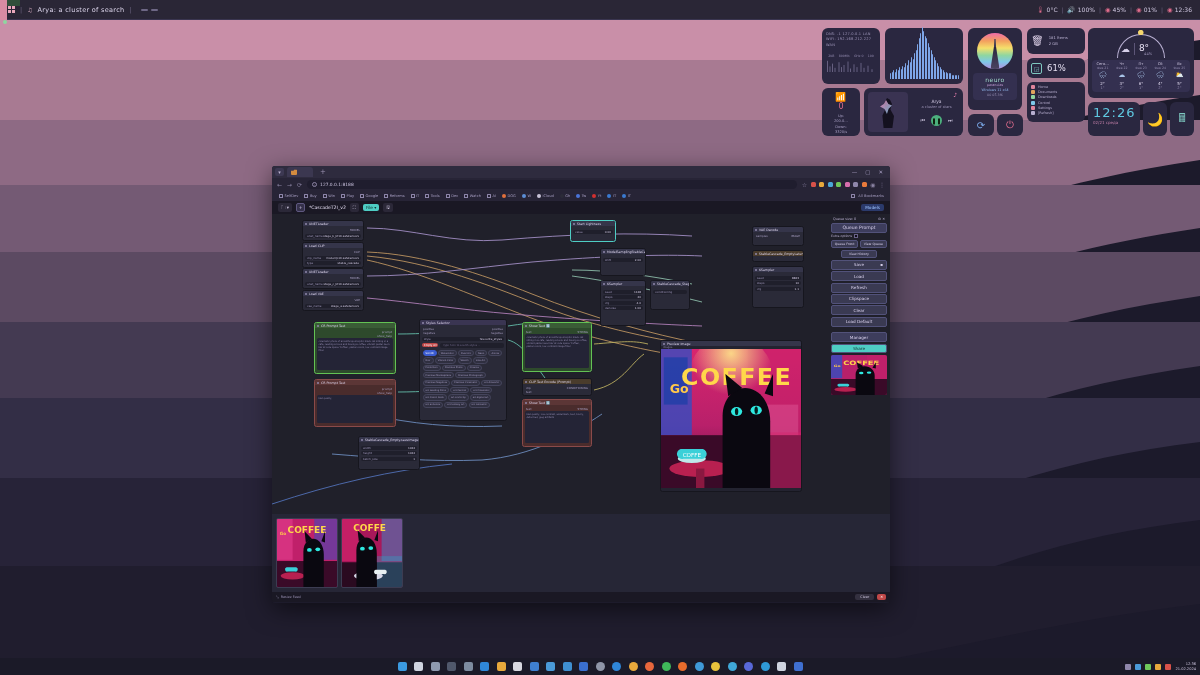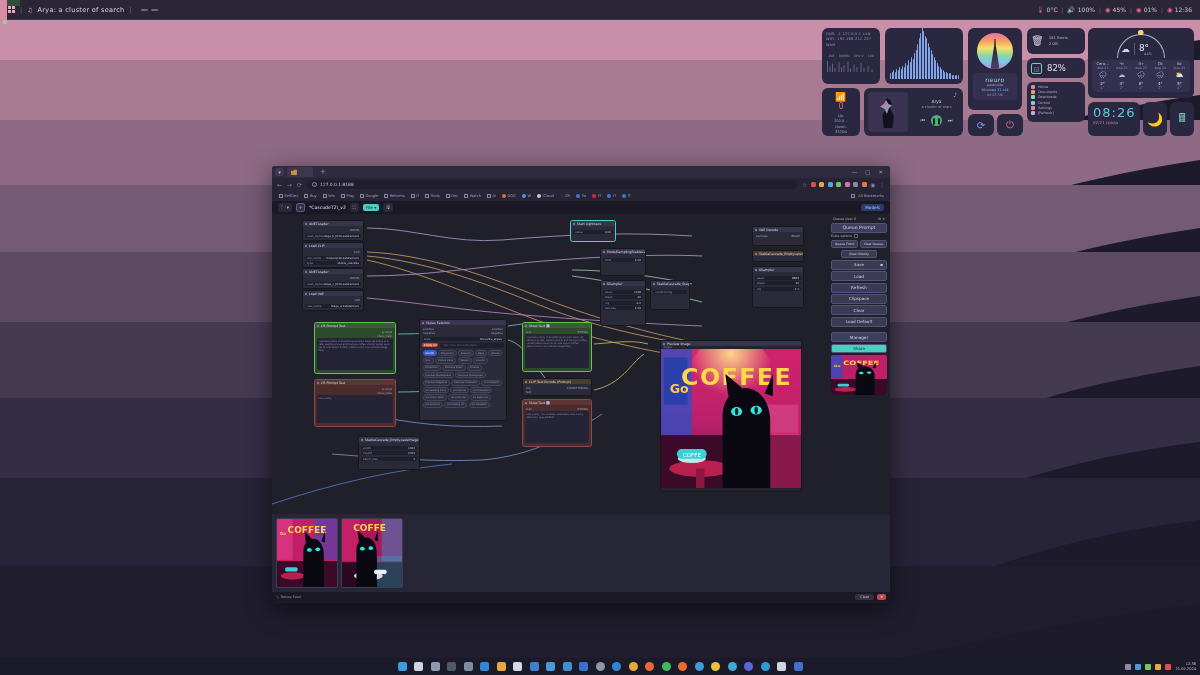--- a/index.html
+++ b/index.html
@@ -395,21 +395,21 @@
 <div class="widget" id="w-trash">
   <span class="trash-ico">🗑</span>
   <span class="trash-txt">
     <div>181 Items</div>
     <div>2 GB</div>
   </span>
 </div>
 
 <div class="widget" id="w-disk">
   <span class="disk-ico">◲</span>
-  <span class="disk-val">82%</span>
+  <span class="disk-val">61%</span>
 </div>
 
 <div class="widget" id="w-places">
   <div class="place">
       <i class="pi" style="background:#e0859c"></i>
       <span class="pl">Home</span>
     </div>
   <div class="place">
       <i class="pi" style="background:#e0a45c"></i>
       <span class="pl">Documents</span>
@@ -481,21 +481,21 @@
       <div class="d1">Вс</div>
       <div class="d2">Фев 25</div>
       <div class="ic" style="color:#e8c86a">⛅</div>
       <div class="t1">5°</div>
       <div class="t2">2°</div>
     </div>
   </div>
 </div>
 
 <div class="widget" id="w-clock">
-  <div class="clock-time">08:26</div>
+  <div class="clock-time">12:26</div>
   <div class="clock-date">02/21 среда</div>
 </div>
 <div class="widget" id="w-moon">
     <span>🌙</span>
   </div>
 <div class="widget" id="w-calc">
     <span>🖩</span>
   </div>
 
 <div class="widget" id="w-wifi">

